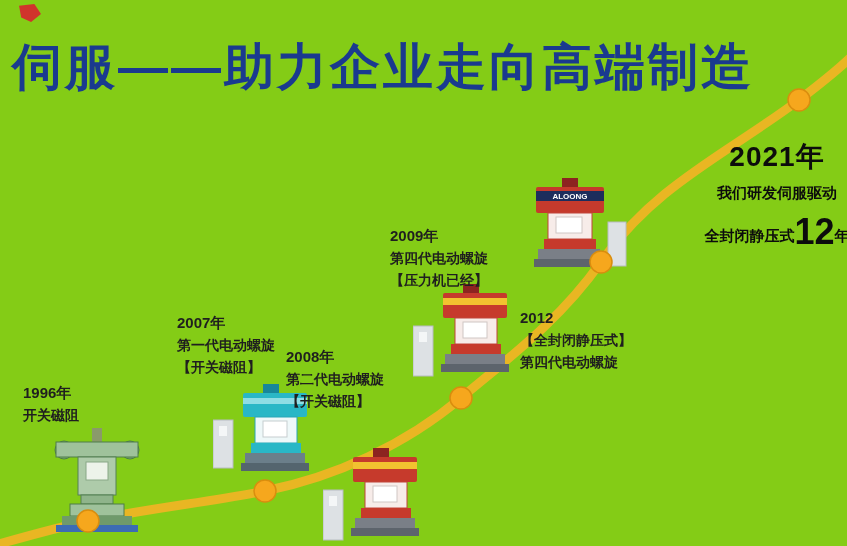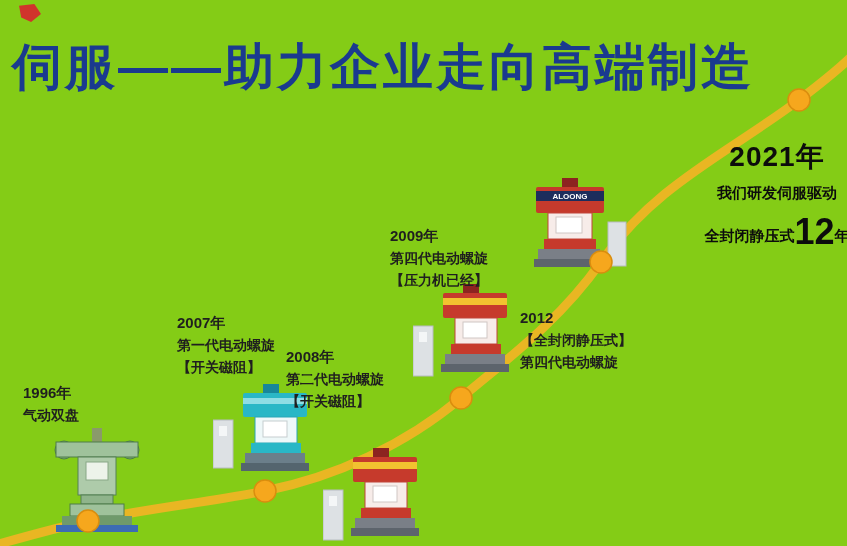--- a/index.html
+++ b/index.html
@@ -113,21 +113,21 @@
     <text x="48" y="21" text-anchor="middle" font-size="8" fill="#ffffff" font-family="Liberation Sans, sans-serif" font-weight="bold">ALOONG</text>
     <rect x="26" y="35" width="44" height="26" fill="#f7ece9" stroke="#c0453a"></rect>
     <rect x="34" y="39" width="26" height="16" fill="#ffffff" stroke="#d0c6c4"></rect>
     <rect x="22" y="61" width="52" height="10" style="fill:var(--machine-red)"></rect>
     <rect x="16" y="71" width="62" height="10" fill="#7a7f87"></rect>
     <rect x="12" y="81" width="70" height="8" fill="#5d646c"></rect>
   </svg>
 
   <div class="milestone" style="left:23px;top:382px;width:120px">
     <div class="m-year">1996年</div>
-    <div class="m-line">气动双盘</div>
+    <div class="m-line">开关磁阻</div>
   </div>
 
   <div class="milestone" style="left:177px;top:312px;width:160px">
     <div class="m-year">2007年</div>
     <div class="m-line">第一代电动螺旋</div>
     <div class="m-line">【开关磁阻】</div>
   </div>
 
   <div class="milestone" style="left:286px;top:346px;width:160px">
     <div class="m-year">2008年</div>

